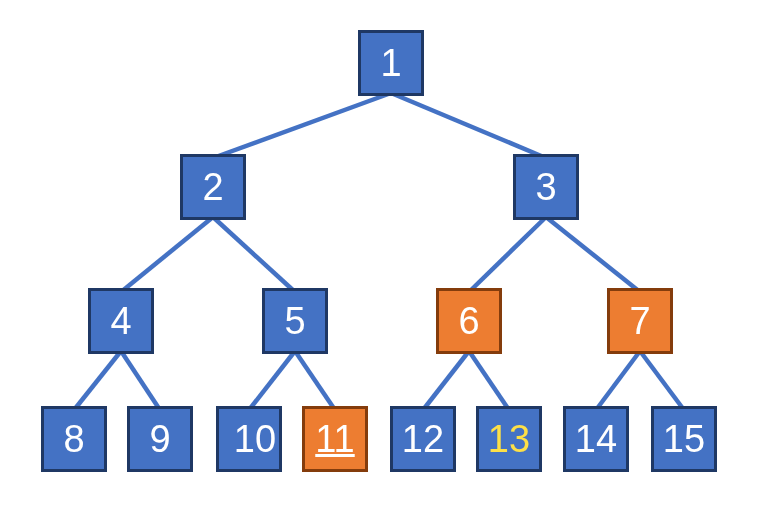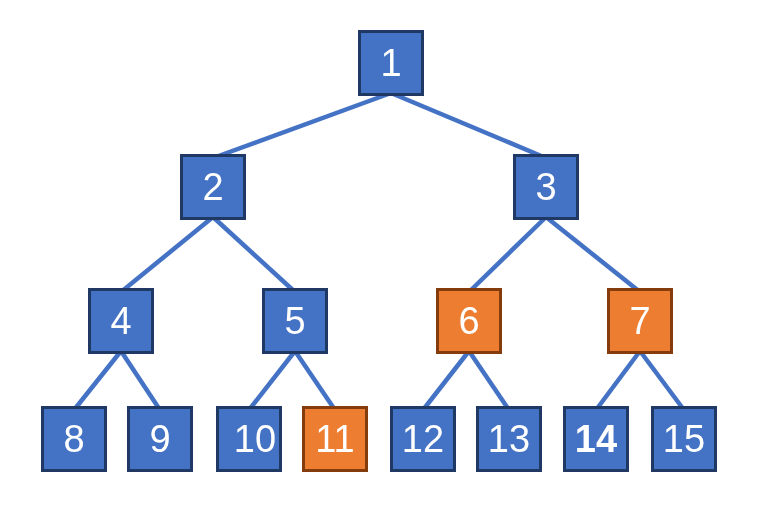--- a/index.html
+++ b/index.html
@@ -61,18 +61,18 @@
   <div class="node" style="left: 358px; top: 30px; background: rgb(68, 114, 196); border: 3px solid rgb(31, 56, 100); color: rgb(255, 255, 255);">1</div>
   <div class="node" style="left: 180px; top: 154px; background: rgb(68, 114, 196); border: 3px solid rgb(31, 56, 100); color: rgb(255, 255, 255);">2</div>
   <div class="node" style="left: 513px; top: 154px; background: rgb(68, 114, 196); border: 3px solid rgb(31, 56, 100); color: rgb(255, 255, 255);">3</div>
   <div class="node" style="left: 88px; top: 288px; background: rgb(68, 114, 196); border: 3px solid rgb(31, 56, 100); color: rgb(255, 255, 255);">4</div>
   <div class="node" style="left: 262px; top: 288px; background: rgb(68, 114, 196); border: 3px solid rgb(31, 56, 100); color: rgb(255, 255, 255);">5</div>
   <div class="node" style="left: 436px; top: 288px; background: rgb(237, 125, 49); border: 3px solid rgb(132, 60, 12); color: rgb(255, 255, 255);">6</div>
   <div class="node" style="left: 607px; top: 288px; background: rgb(237, 125, 49); border: 3px solid rgb(132, 60, 12); color: rgb(255, 255, 255);">7</div>
   <div class="node" style="left: 41px; top: 406px; background: rgb(68, 114, 196); border: 3px solid rgb(31, 56, 100); color: rgb(255, 255, 255);">8</div>
   <div class="node" style="left: 127px; top: 406px; background: rgb(68, 114, 196); border: 3px solid rgb(31, 56, 100); color: rgb(255, 255, 255);">9</div>
   <div class="node" style="left: 216px; top: 406px; background: rgb(68, 114, 196); border: 3px solid rgb(31, 56, 100); color: rgb(255, 255, 255); padding-left: 12px;">10</div>
-  <div class="node" style="left: 302px; top: 406px; background: rgb(237, 125, 49); border: 3px solid rgb(132, 60, 12); color: rgb(255, 255, 255);">11</div>
+  <div class="node" style="left: 302px; top: 406px; background: rgb(237, 125, 49); border: 3px solid rgb(132, 60, 12); color: rgb(255, 255, 255); text-decoration: underline;">11</div>
   <div class="node" style="left: 390px; top: 406px; background: rgb(68, 114, 196); border: 3px solid rgb(31, 56, 100); color: rgb(255, 255, 255);">12</div>
-  <div class="node" style="left: 476px; top: 406px; background: rgb(68, 114, 196); border: 3px solid rgb(31, 56, 100); color: #ffffff;">13</div>
-  <div class="node" style="left: 563px; top: 406px; background: rgb(68, 114, 196); border: 3px solid rgb(31, 56, 100); color: rgb(255, 255, 255); font-weight: bold;">14</div>
+  <div class="node" style="left: 476px; top: 406px; background: rgb(68, 114, 196); border: 3px solid rgb(31, 56, 100); color: #fde047;">13</div>
+  <div class="node" style="left: 563px; top: 406px; background: rgb(68, 114, 196); border: 3px solid rgb(31, 56, 100); color: rgb(255, 255, 255);">14</div>
   <div class="node" style="left: 651px; top: 406px; background: rgb(68, 114, 196); border: 3px solid rgb(31, 56, 100); color: rgb(255, 255, 255); text-align: right;">15</div>
 </div>
 
 </body></html>

